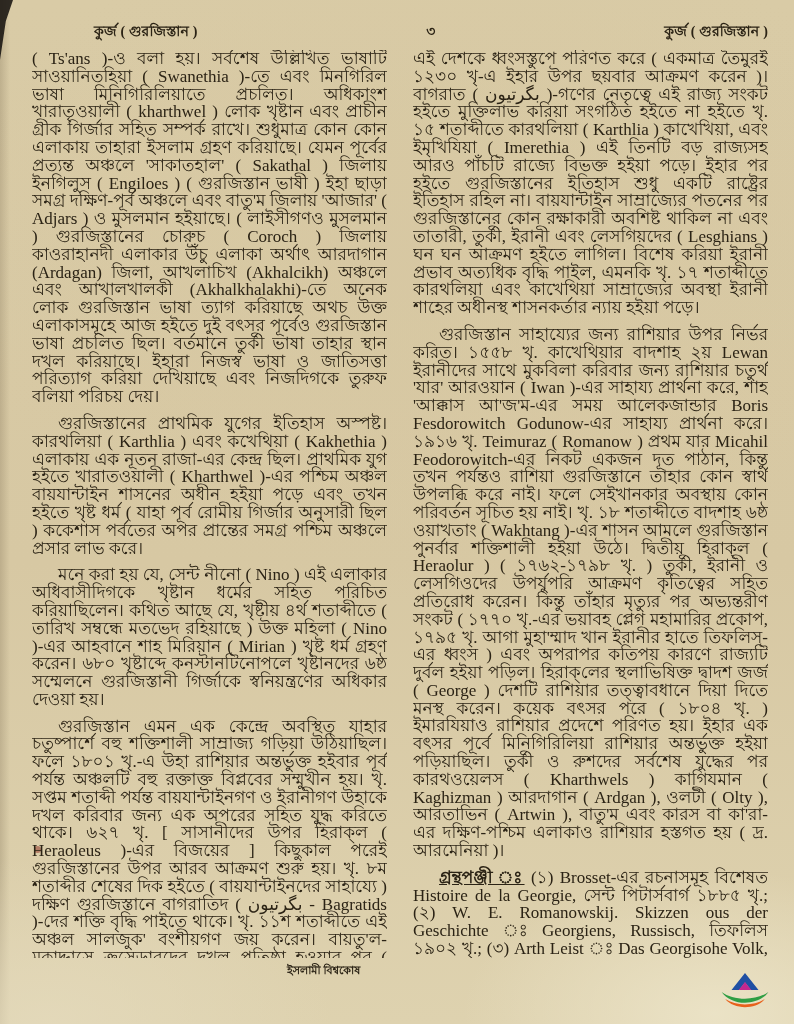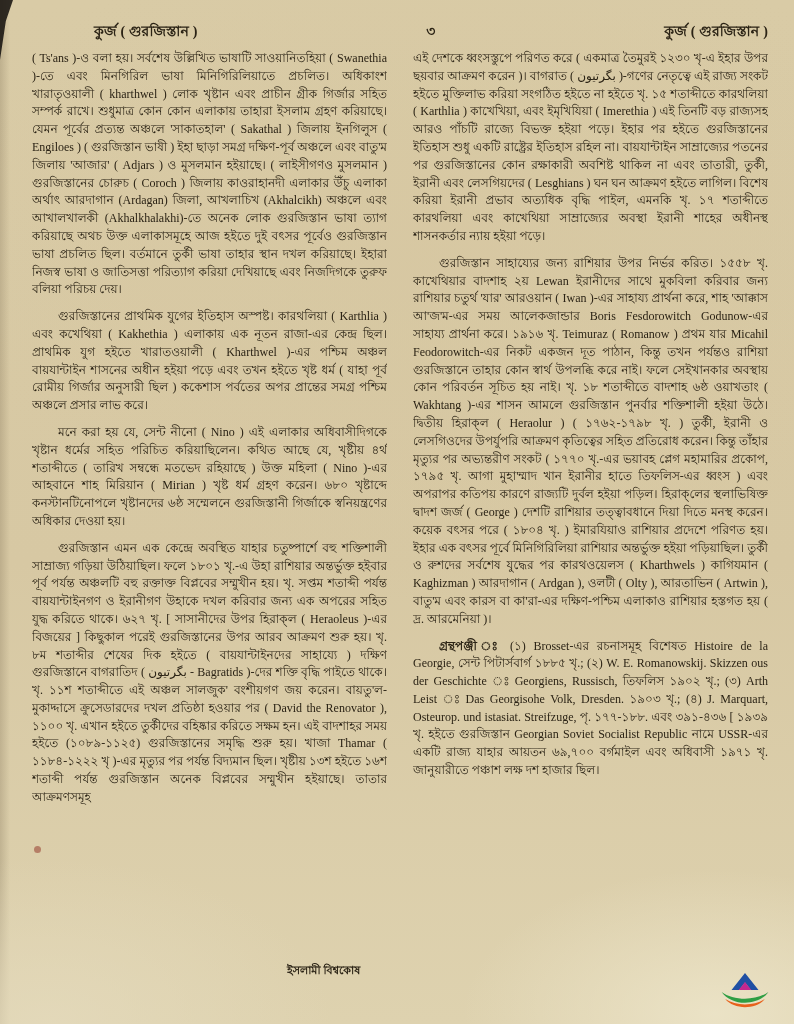--- a/index.html
+++ b/index.html
@@ -32,25 +32,25 @@
     display:flex;justify-content:space-between;align-items:baseline;
     font-weight:bold;font-size:14px;letter-spacing:.2px;margin-left:34px;
   }
   .columns{
     position:absolute;top:50px;left:32px;right:26px;height:908px;
     display:flex;gap:26px;
   }
   .col{
     flex:1;min-width:0;overflow:hidden;
     text-align:justify;
-    font-size:12px;line-height:17.8px;
+    font-size:17px;line-height:17.8px;
   }
   .para{margin:0 0 9px 0;}
   .para.indent{text-indent:26px;}
-  .biblio-label{font-weight:bold;}
+  .biblio-label{font-weight:bold;text-decoration:underline;}
   .footer-text{
     position:absolute;top:962px;left:287px;
     font-weight:bold;font-size:11px;
   }
   .logo{
     position:absolute;top:970px;right:22px;width:54px;height:42px;
   }
 </style>
 </head>
 <body>

